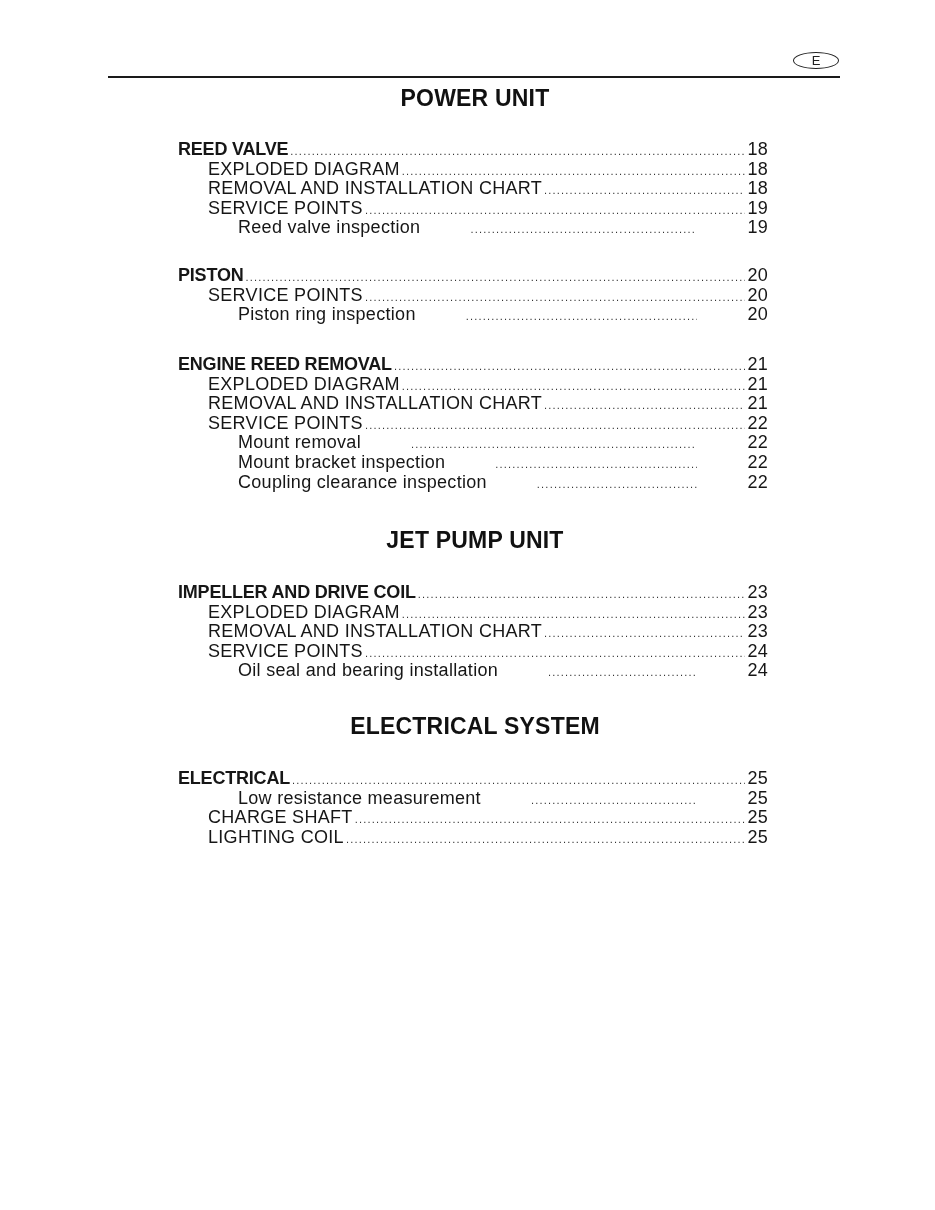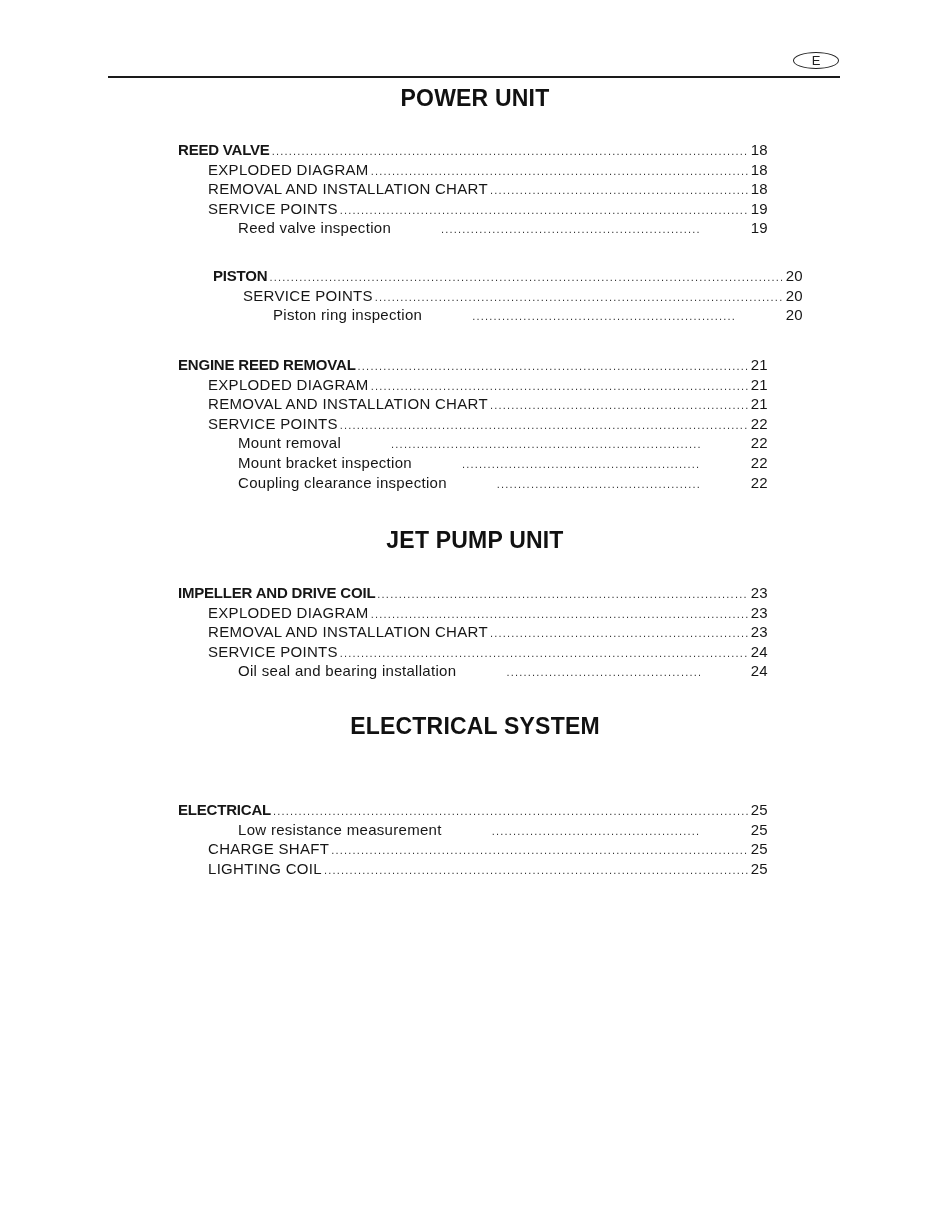--- a/index.html
+++ b/index.html
@@ -28,21 +28,21 @@
       position: absolute; left: 0; width: 950px;
       text-align: center;
       font-weight: bold; font-size: 23px; letter-spacing: 0.2px;
       color: #111;
     }
     .toc {
       position: absolute; left: 178px; width: 590px;
     }
     .toc-row {
       display: flex; align-items: baseline;
-      height: 19.6px; font-size: 15px; line-height: 19.6px;
+      height: 19.6px; font-size: 18px; line-height: 19.6px;
       letter-spacing: 0.3px;
     }
     .toc-row .label { white-space: nowrap; }
     .toc-row.lvl0 .label { font-weight: bold; letter-spacing: -0.2px; }
     .toc-row.lvl1 { padding-left: 30px; }
     .toc-row.lvl2 { padding-left: 60px; gap: 48px; }
     .toc-row .leader {
       flex: 1; overflow: hidden; white-space: nowrap;
       margin: 0 2px; font-size: 11px; letter-spacing: 1.2px;
       color: #333;
@@ -83,21 +83,21 @@
       <span class="leader"></span>
       <span class="page">19</span>
     </div>
   <div class="toc-row lvl2">
       <span class="label">Reed valve inspection</span>
       <span class="leader"></span>
       <span class="page">19</span>
     </div>
 </div>
 
-<div class="toc" style="top:266px;margin-left:35px;">
+<div class="toc" style="top:266px;">
   <div class="toc-row lvl0">
       <span class="label">PISTON</span>
       <span class="leader"></span>
       <span class="page">20</span>
     </div>
   <div class="toc-row lvl1">
       <span class="label">SERVICE POINTS</span>
       <span class="leader"></span>
       <span class="page">20</span>
     </div>
@@ -171,21 +171,21 @@
     </div>
   <div class="toc-row lvl2">
       <span class="label">Oil seal and bearing installation</span>
       <span class="leader"></span>
       <span class="page">24</span>
     </div>
 </div>
 
 <div class="section-title" style="top:713px;">ELECTRICAL SYSTEM</div>
 
-<div class="toc" style="top:800px;">
+<div class="toc" style="top:769px;">
   <div class="toc-row lvl0">
       <span class="label">ELECTRICAL</span>
       <span class="leader"></span>
       <span class="page">25</span>
     </div>
   <div class="toc-row lvl2">
       <span class="label">Low resistance measurement</span>
       <span class="leader"></span>
       <span class="page">25</span>
     </div>

